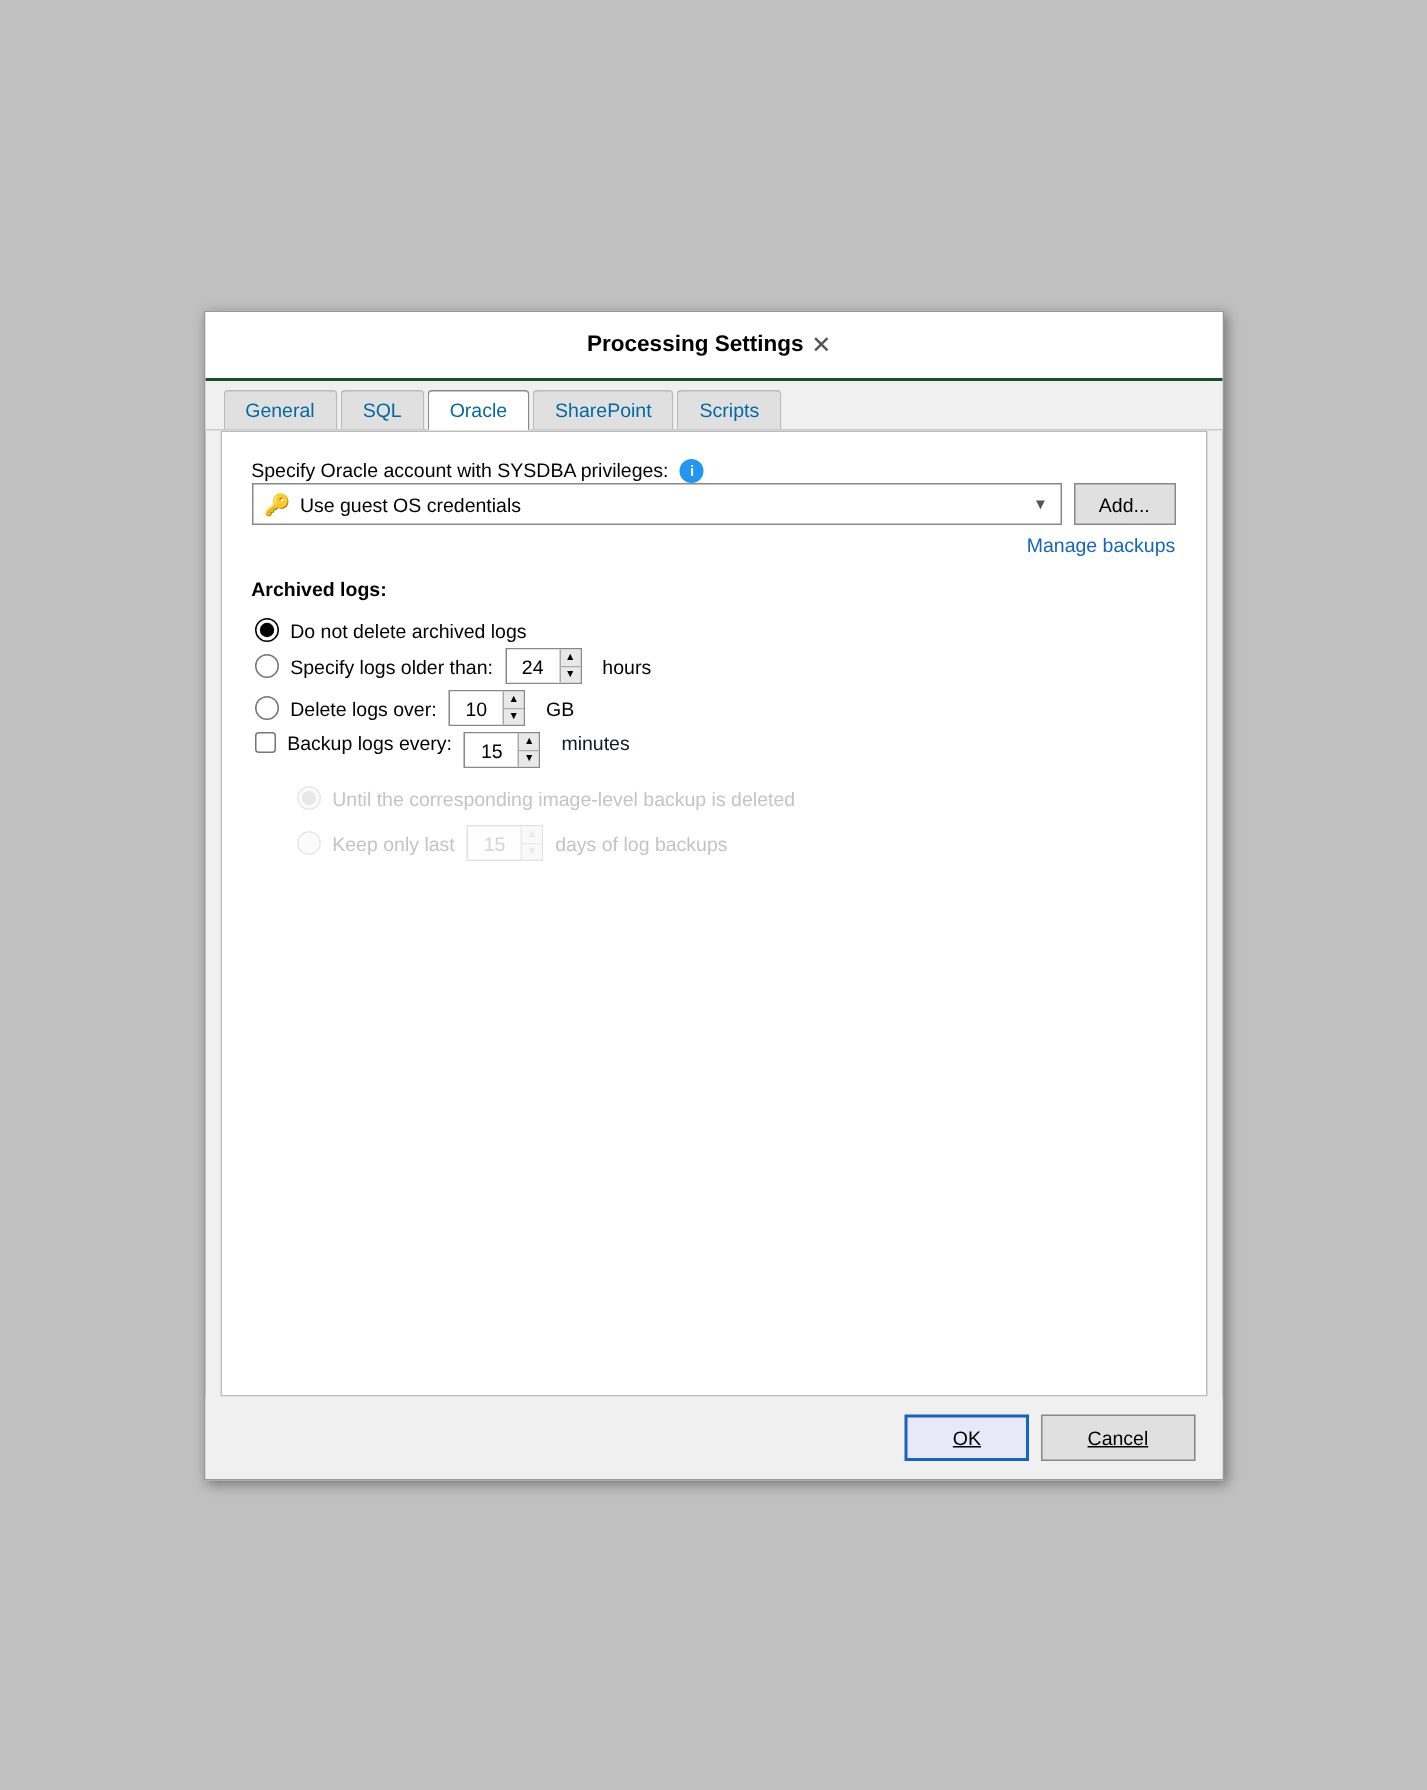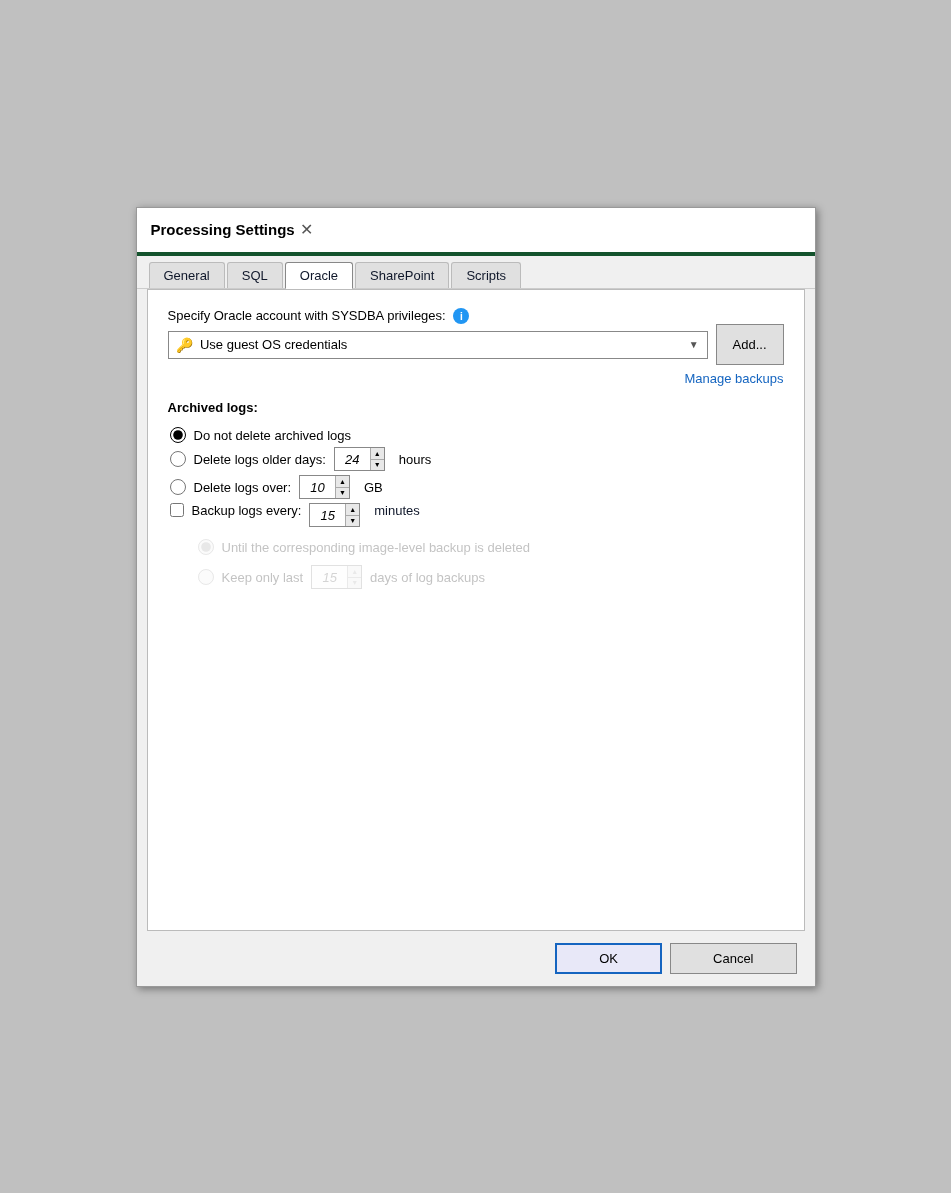--- a/index.html
+++ b/index.html
@@ -18,25 +18,25 @@
       background: #f0f0f0;
       border: 1px solid #999;
       box-shadow: 2px 2px 8px rgba(0,0,0,0.4);
       width: 680px;
       min-height: 780px;
       display: flex;
       flex-direction: column;
     }
     .title-bar {
       background: #fff;
-      border-bottom: 4px solid #14532d;
+      border-bottom: 2px solid #14532d;
       padding: 10px 14px;
       display: flex;
       align-items: center;
-      justify-content: flex-start;
+      justify-content: center;
     }
     .title-bar-text {
       font-size: 15px;
       font-weight: 600;
       color: #000;
     }
     .close-btn {
       width: 24px;
       height: 24px;
       background: none;
@@ -55,21 +55,21 @@
       display: flex;
       gap: 2px;
     }
     .tab {
       padding: 5px 14px;
       border: 1px solid #bbb;
       border-bottom: none;
       background: #e0e0e0;
       cursor: pointer;
       font-size: 13px;
-      color: #0f172a;
+      color: #0369a1;
       border-radius: 3px 3px 0 0;
     }
     .tab.active {
       background: #fff;
       border: 1px solid #888;
       border-bottom: 1px solid #fff;
       margin-bottom: -1px;
       z-index: 1;
       font-weight: 500;
     }
@@ -128,21 +128,21 @@
     }
     .dropdown-arrow {
       font-size: 10px;
       color: #555;
     }
     .add-btn {
       border: 1px solid #888;
       background: #e0e0e0;
       padding: 4px 16px;
       font-size: 13px;
-      height: 41px;
+      height: 28px;
       cursor: pointer;
       white-space: nowrap;
     }
     .manage-link {
       color: #1565C0;
       font-size: 13px;
       cursor: pointer;
       text-align: right;
       display: block;
       margin-bottom: 14px;
@@ -181,21 +181,20 @@
     }
     .spinbox-val {
       width: 36px;
       text-align: center;
       border: none;
       border-right: 1px solid #aaa;
       font-size: 13px;
       height: 100%;
       outline: none;
       padding: 0 4px;
-      font-style: italic;
     }
     .spinbox-btns {
       display: flex;
       flex-direction: column;
       height: 100%;
     }
     .spinbox-btn {
       flex: 1;
       background: #e8e8e8;
       border: none;
@@ -252,25 +251,26 @@
       color: #888;
     }
     .dialog-footer {
       display: flex;
       justify-content: flex-end;
       padding: 12px 18px;
       gap: 8px;
       background: #f0f0f0;
     }
     .footer-btn {
-      padding: 6px 42px;
+      padding: 6px 30px;
       font-size: 13px;
       cursor: pointer;
       border: 1px solid #888;
       background: #e0e0e0;
+      text-decoration: underline;
     }
     .footer-btn.ok {
       background: #e8e8f8;
       border: 2px solid #1565C0;
     }
     .disabled-radio {
       opacity: 0.5;
     }
   </style>
 </head>
@@ -315,21 +315,21 @@
 
     <div class="radio-group">
 
       <div class="radio-row">
         <input type="radio" name="archive" class="radio-input" checked="" style="">
         <span class="radio-label">Do not delete archived logs</span>
       </div>
 
       <div class="radio-row">
         <input type="radio" name="archive" class="radio-input" style="">
-        <span class="radio-label">Delete logs older days:</span>
+        <span class="radio-label">Specify logs older than:</span>
         <div class="spinbox-wrap">
           <input type="text" class="spinbox-val" value="24" style="">
           <div class="spinbox-btns">
             <button class="spinbox-btn">▲</button>
             <button class="spinbox-btn">▼</button>
           </div>
         </div>
         <span class="unit-label">hours</span>
       </div>
 

